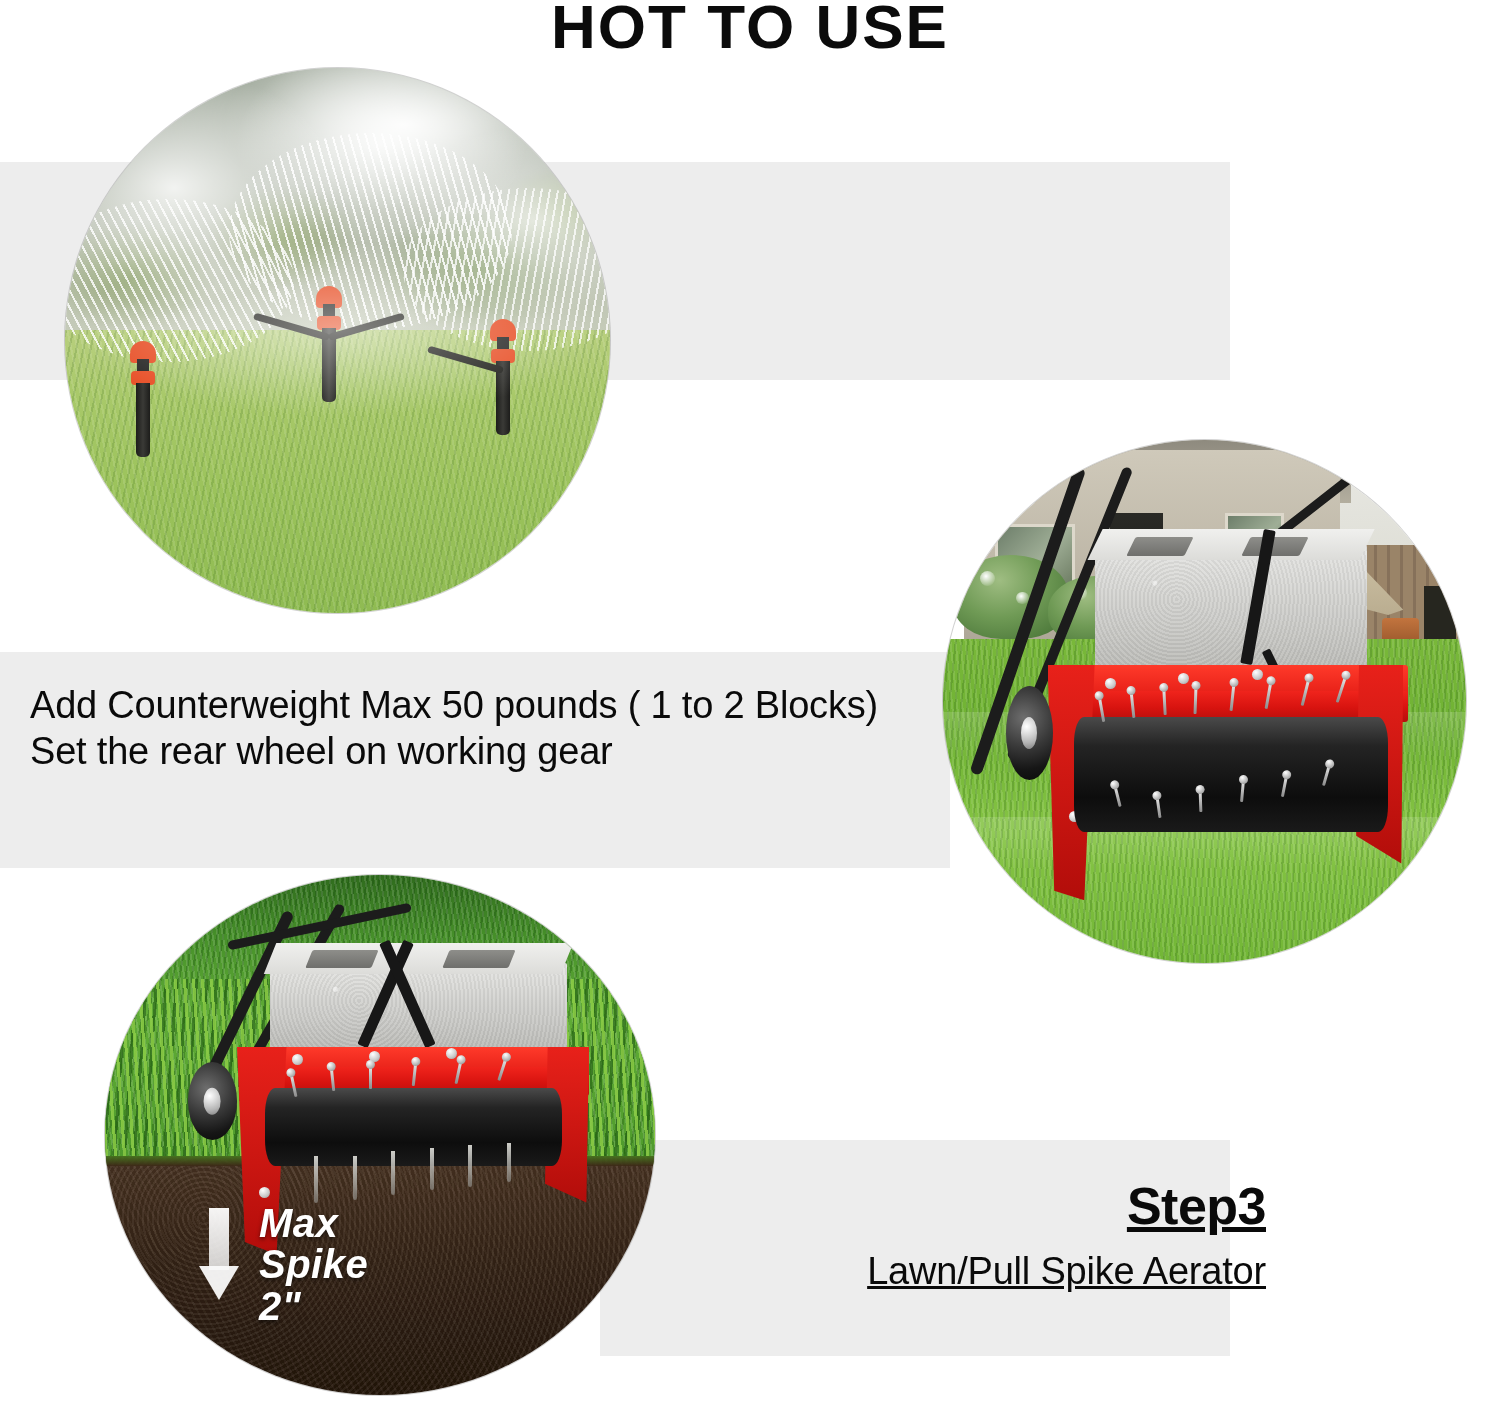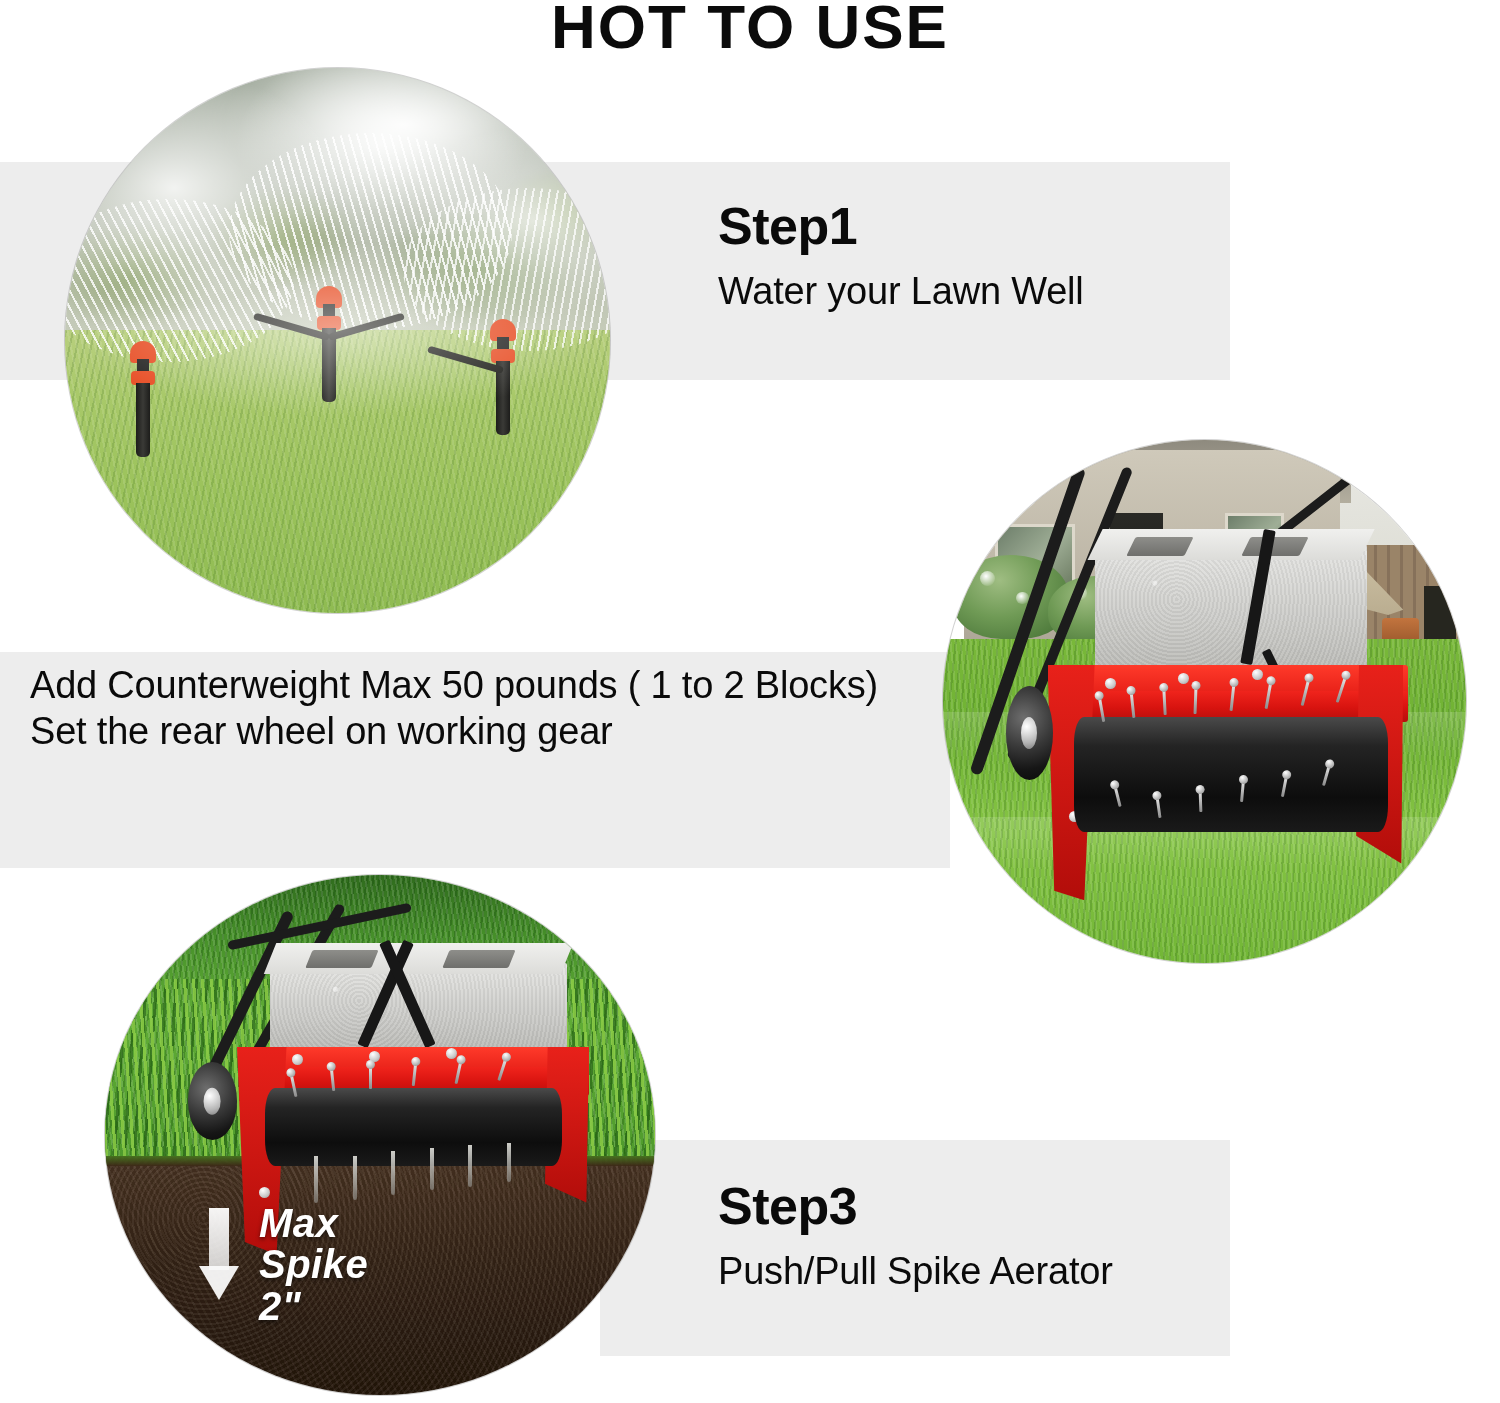--- a/index.html
+++ b/index.html
@@ -55,23 +55,23 @@
     font-size: 38px;
     font-weight: normal;
     line-height: 1.22;
     letter-spacing: -0.2px;
   }
 
   .caption-1 { left: 718px; top: 200px; width: 520px; text-align: left; }
   .caption-1 .step-body { margin-top: 16px; }
 
   .caption-2 { left: 30px; top: 662px; width: 880px; text-align: right; }
-  .caption-2 .step-body { text-align: left; }
-
-  .caption-3 { left: 718px; top: 1180px; width: 520px; text-align: left; }
+  .caption-2 .step-body { margin-top: 20px; text-align: left; }
+
+  .caption-3 { left: 746px; top: 1180px; width: 520px; text-align: right; text-decoration: underline; }
   .caption-3 .step-body { margin-top: 16px; }
 
   
   .photo {
     position: absolute;
     border-radius: 50%;
     overflow: hidden;
     box-shadow: 0 0 0 1px rgba(150,150,150,0.45);
   }
   .photo-1 { left: 65px;  top: 68px;   width: 545px; height: 545px; }
@@ -375,24 +375,20 @@
         <div class="neck"></div>
         <div class="collar"></div>
         <div class="stem"></div>
         <div class="arm left"></div>
       </div>
 
       <div class="s1-mist"></div>
     </div>
   </div>
 
-  <div class="caption caption-1">
-    <div class="step-heading">Step1</div>
-    <div class="step-body">Water your Lawn Well</div>
-  </div>
 
   <div class="photo photo-2">
     <div class="scene">
       <div class="s2-sky"></div>
 
       <div class="s2-roof"></div>
       <div class="s2-house"></div>
       <div class="s2-window" style="left:10%; top:16%; width:14%; height:17%;"></div>
       <div class="s2-window" style="left:54%; top:14%; width:10%; height:14%;"></div>
       <div class="s2-door" style="left:32%; top:14%; width:10%; height:24%;"></div>
@@ -522,16 +518,16 @@
       <div class="depth-label" style="left:28%; top:63%;">
         <div>Max</div>
         <div>Spike</div>
         <div>2"</div>
       </div>
     </div>
   </div>
 
   <div class="caption caption-3">
     <div class="step-heading">Step3</div>
-    <div class="step-body">Push/Pull Spike Aerator</div>
+    <div class="step-body">Lawn/Pull Spike Aerator</div>
   </div>
 
 </div>
 
 </body></html>

